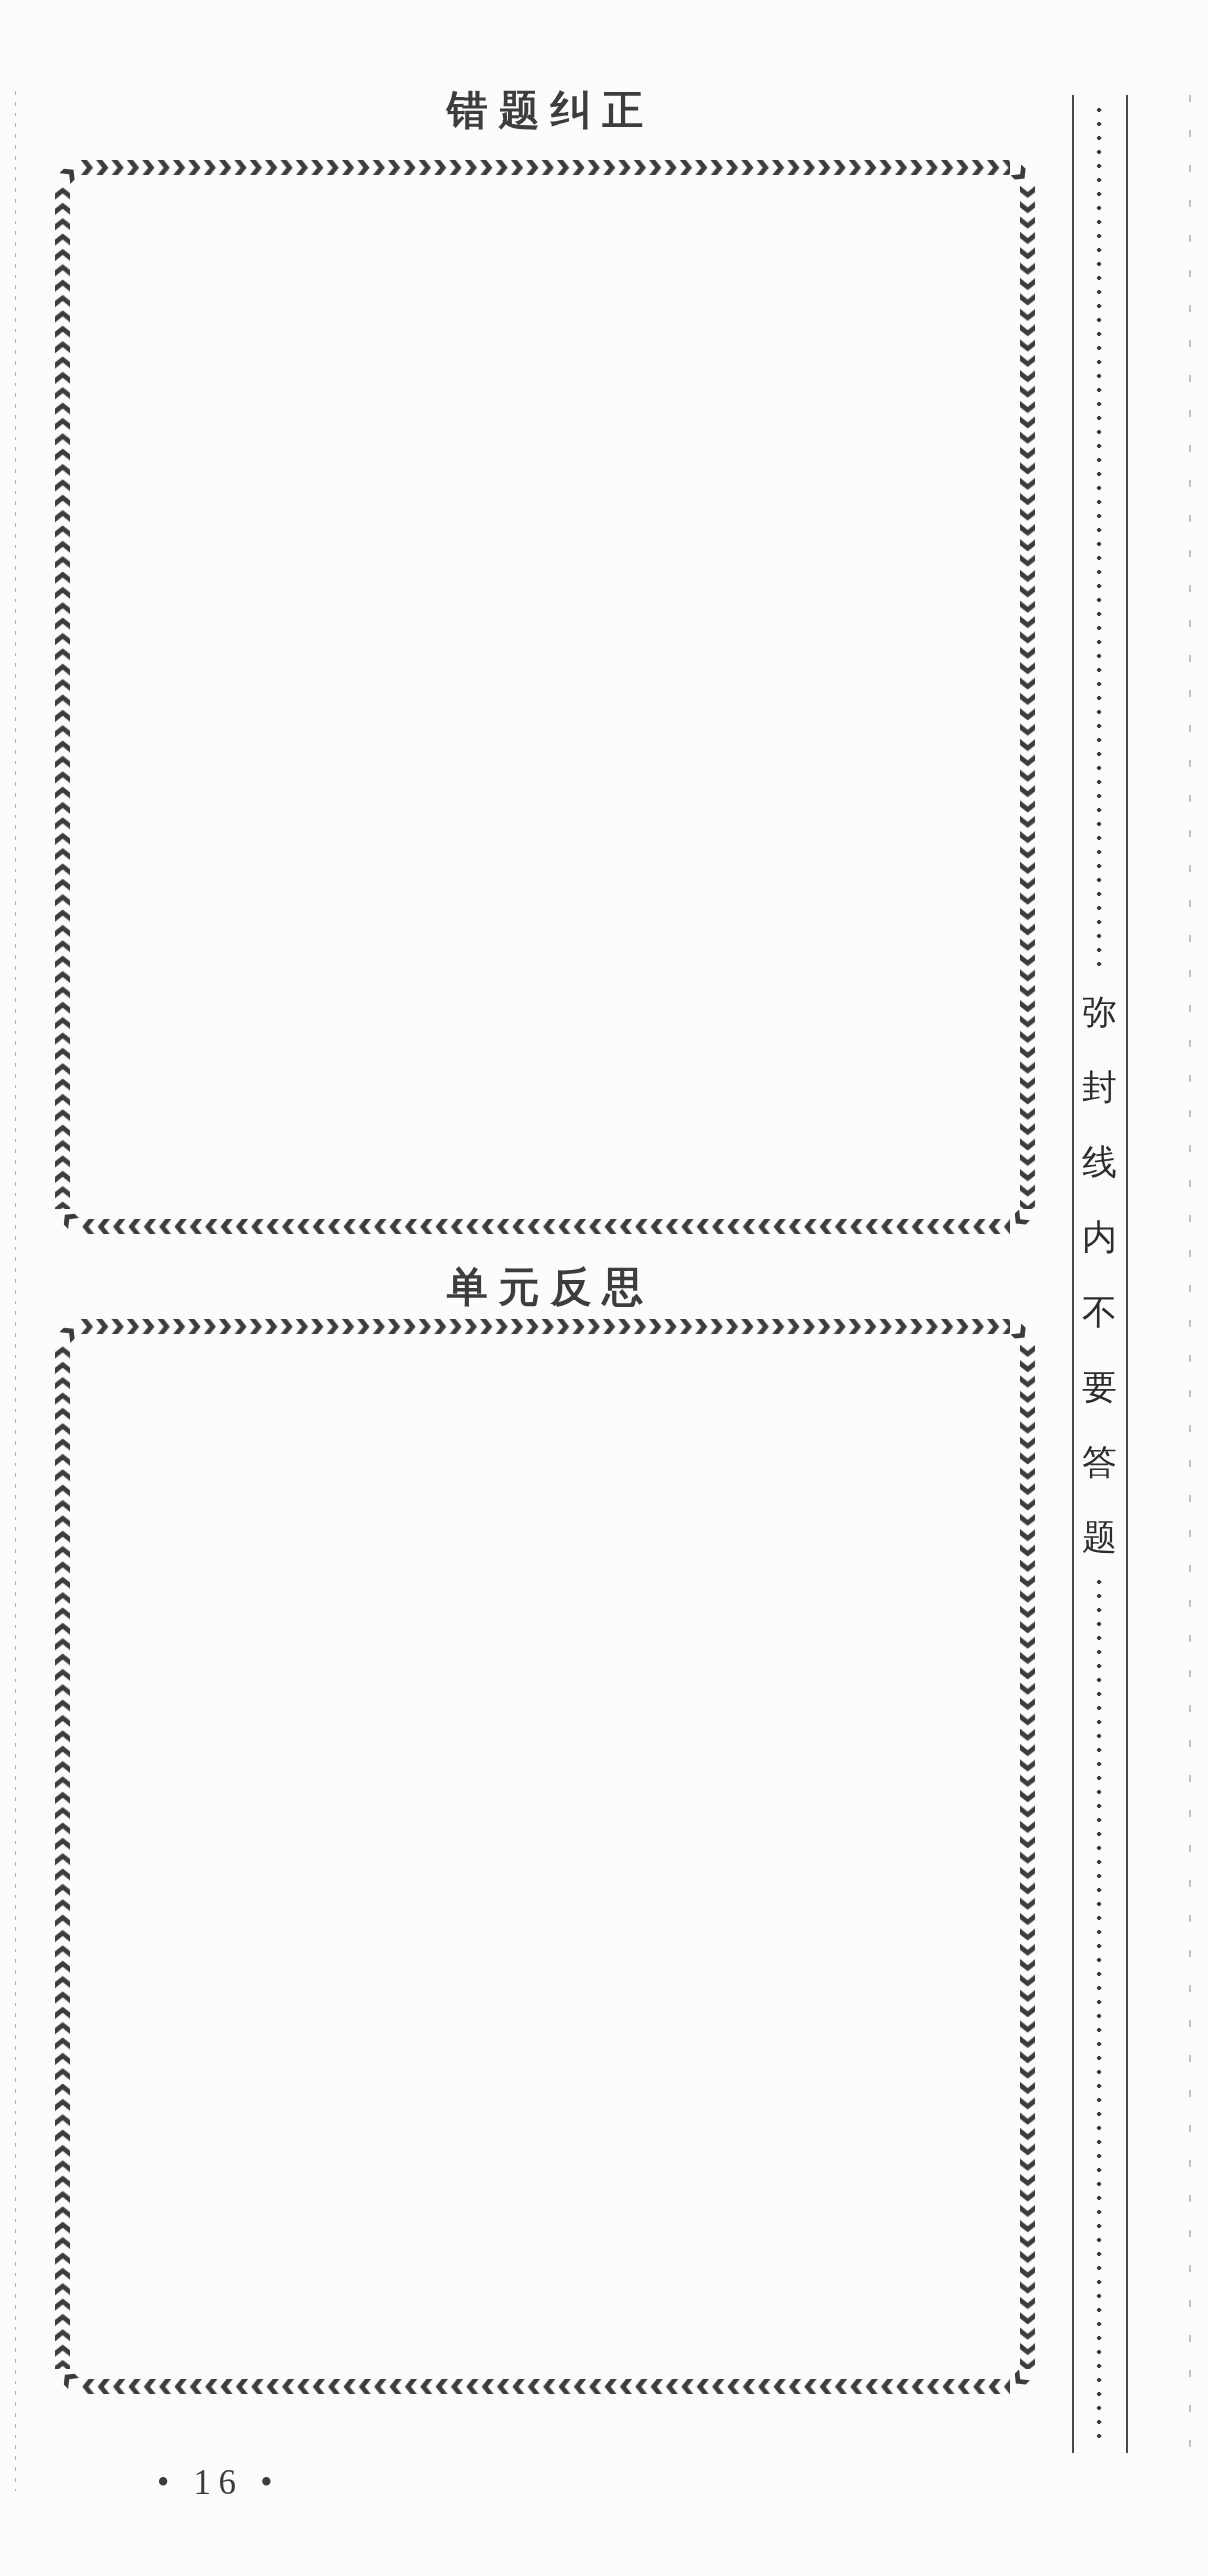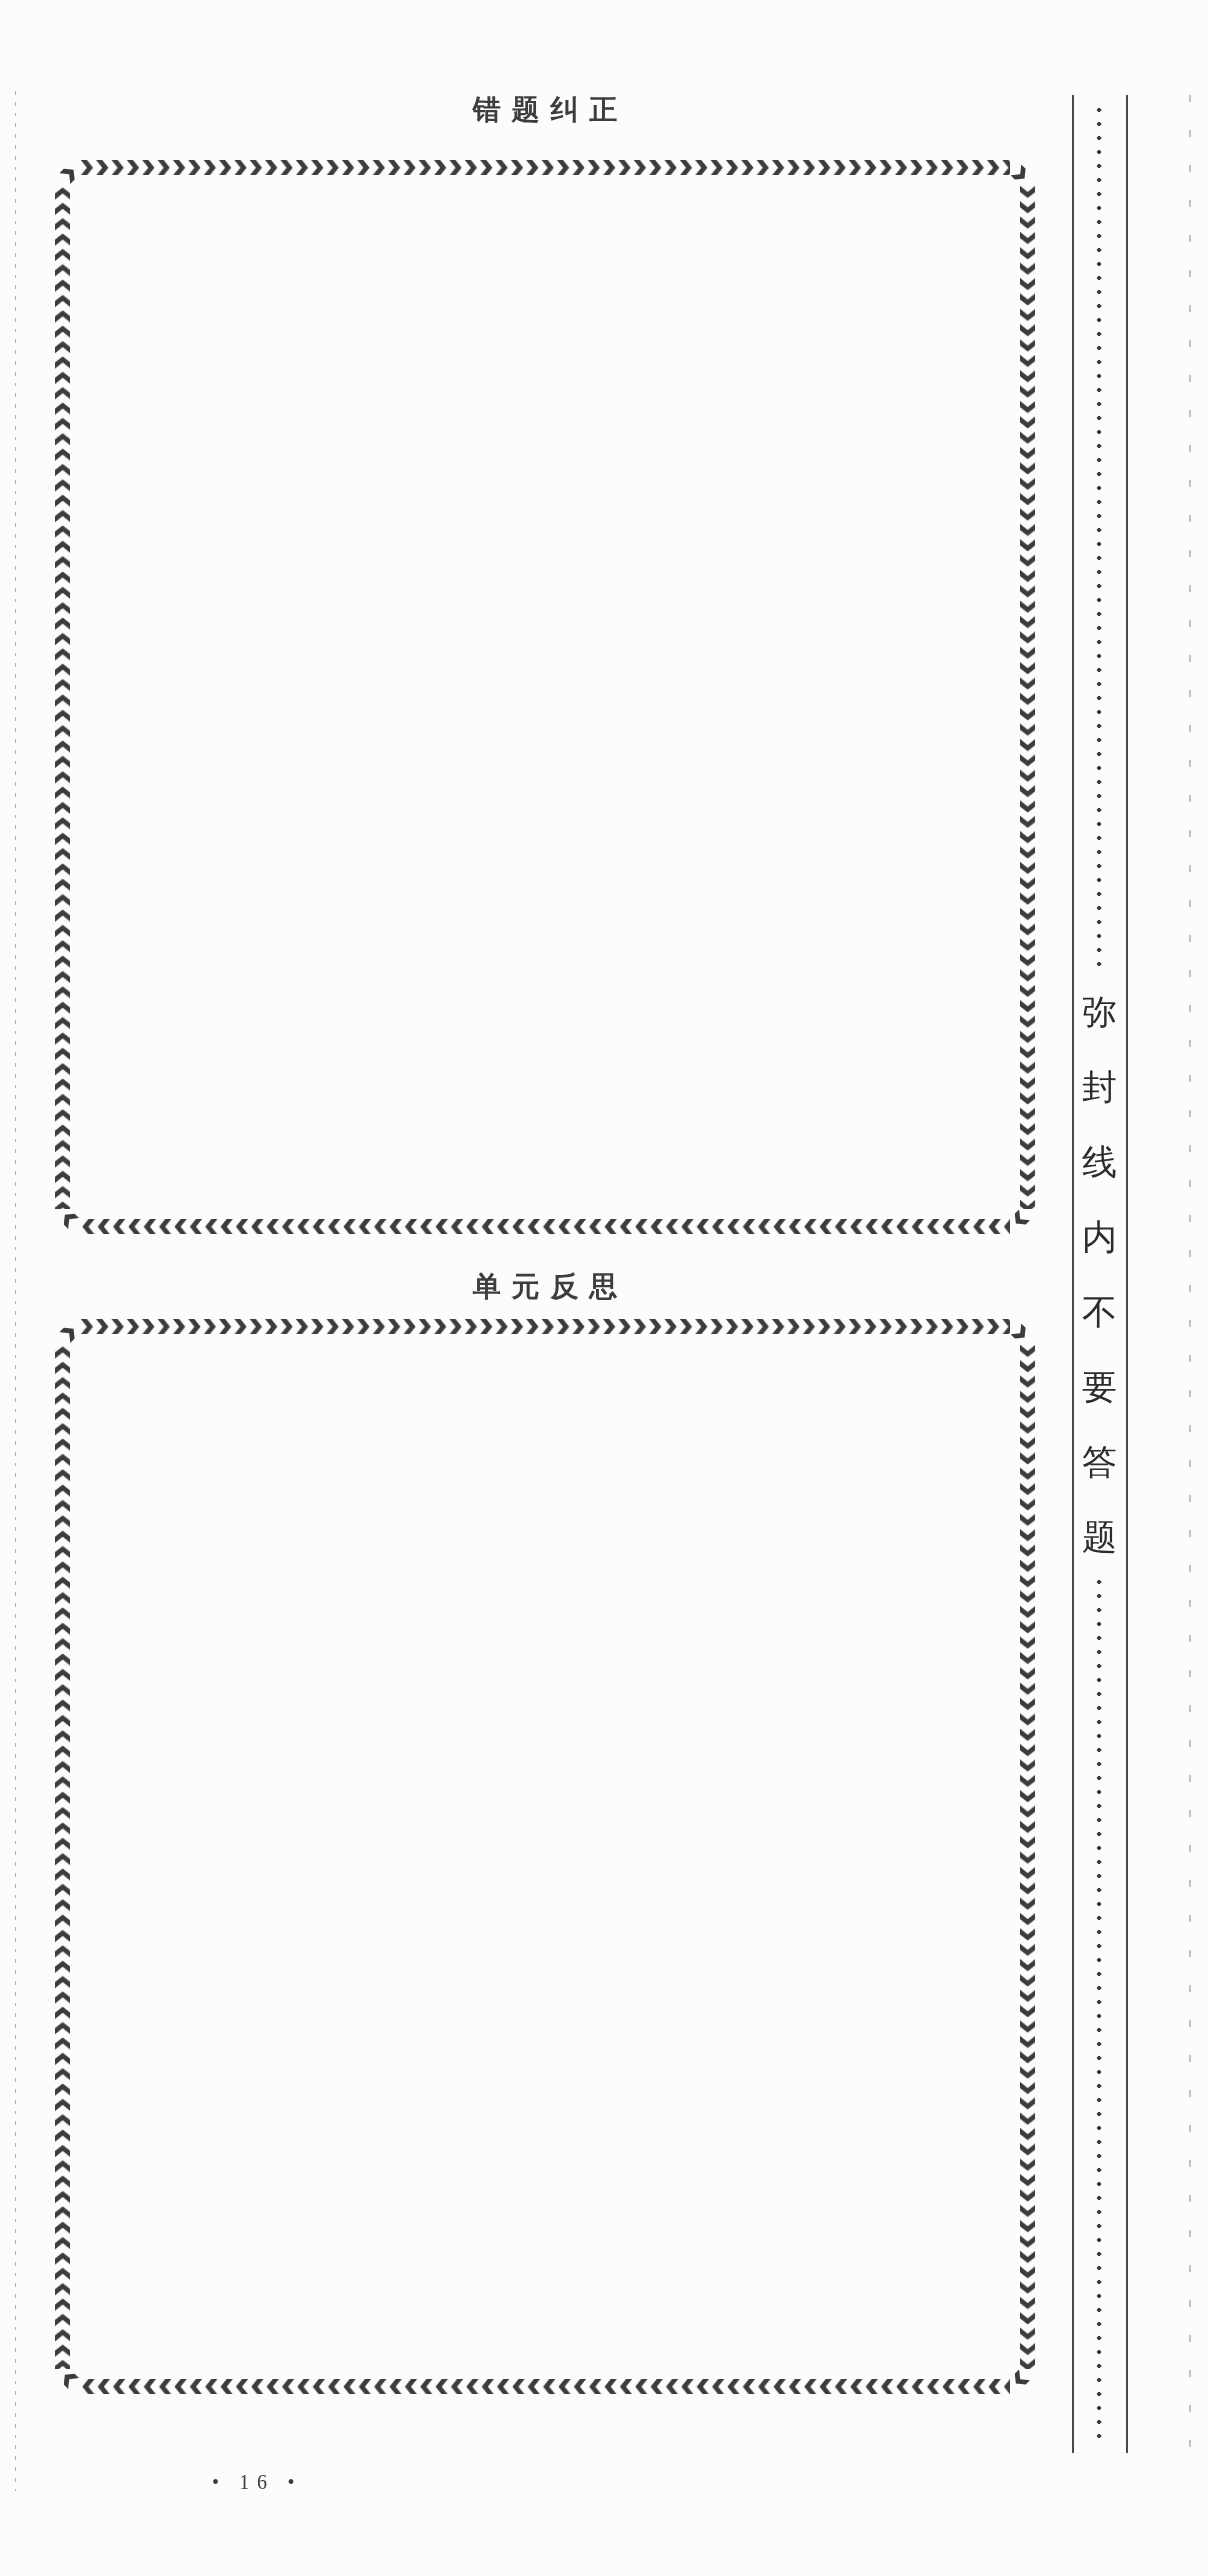--- a/index.html
+++ b/index.html
@@ -12,21 +12,21 @@
 
   
   .edge-dots{
     left:14.6px;top:91px;width:1.5px;height:2400px;
     background-image:repeating-linear-gradient(to bottom,#b0b0b0 0 3.8px,transparent 3.8px 10.8px);
   }
 
   
   .box-title{
     left:55px;width:980px;margin:0;text-align:center;
-    font-size:28px;font-weight:700;color:#3d3d3d;
+    font-size:41px;font-weight:700;color:#3d3d3d;
     letter-spacing:10.8px;text-indent:10.8px;line-height:58px;
     font-family:"Liberation Sans",sans-serif;
   }
   .t1{top:81px;}
   .t2{top:1246px;margin-top:12px;}
 
   
   .chev-box{background:transparent;}
   .box1{left:55px;top:160px;width:980px;height:1074px;}
   .box2{left:55px;top:1319px;width:980px;height:1075px;}
@@ -58,22 +58,22 @@
     display:block;font-size:35px;line-height:1;margin:20px 0;
     color:#2d2d2d;font-family:"Liberation Serif",serif;
   }
   .faint-dash{
     left:1189px;top:95px;width:1.5px;height:2358px;
     background-image:repeating-linear-gradient(to bottom,#c2c2c2 0 7px,transparent 7px 35px);
   }
 
   
   .page-number{
-    left:157px;top:2464px;width:200px;text-align:center;
-    font-size:20px;letter-spacing:7.7px;color:#3b3b3b;line-height:37px;
+    left:157px;top:2464px;width:200px;text-align:left;
+    font-size:35px;letter-spacing:7.7px;color:#3b3b3b;line-height:37px;
     font-family:"Liberation Serif",serif;
   }
 </style>
 </head>
 <body>
 
 <svg width="0" height="0" style="position:absolute" aria-hidden="true">
   <defs>
     <pattern id="chevR" width="20" height="20" patternUnits="userSpaceOnUse">
       <path d="M1,0 L9,0 L17,10 L9,20 L1,20 L9,10 Z" fill="#3c3c3c"></path>

